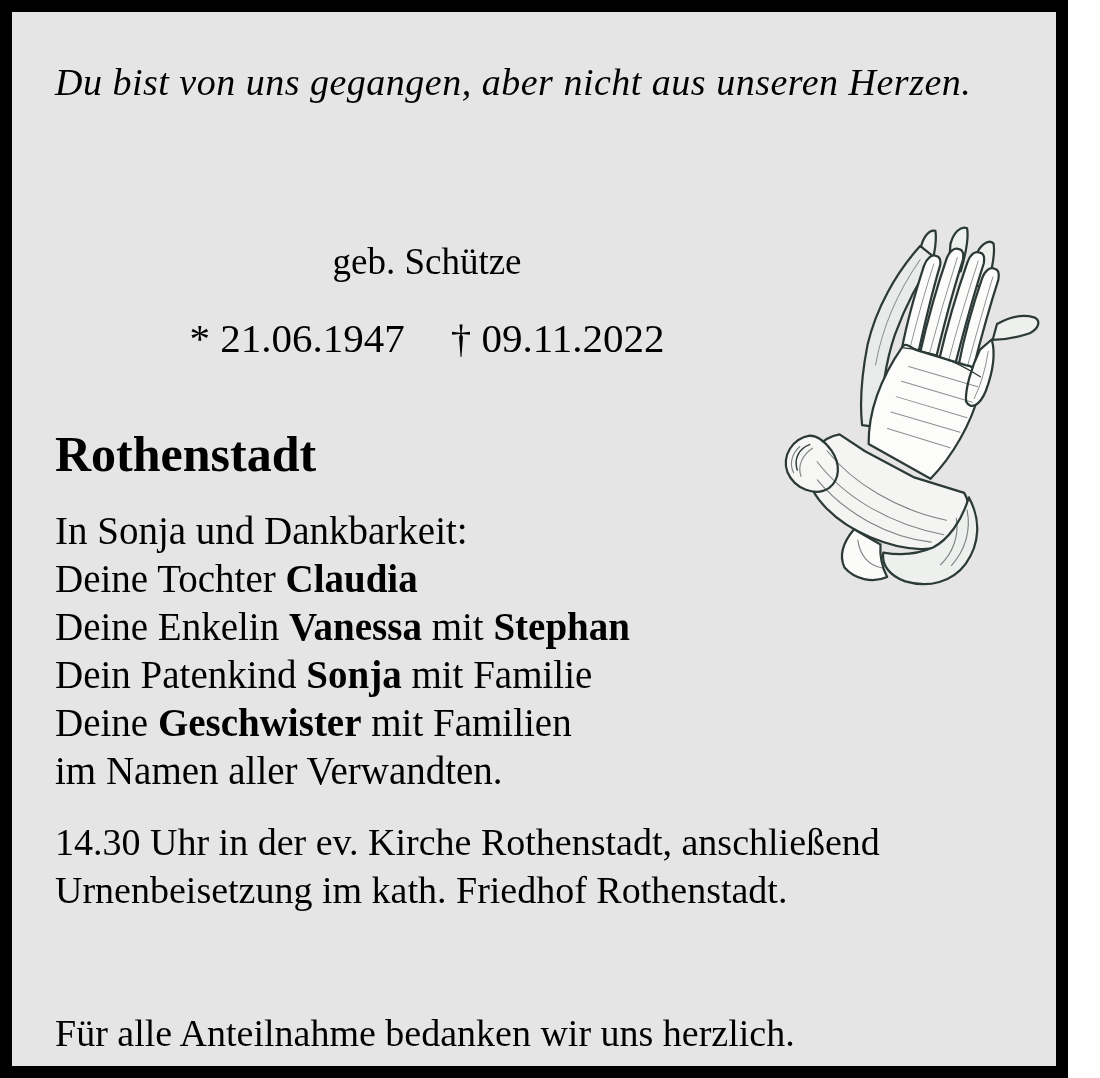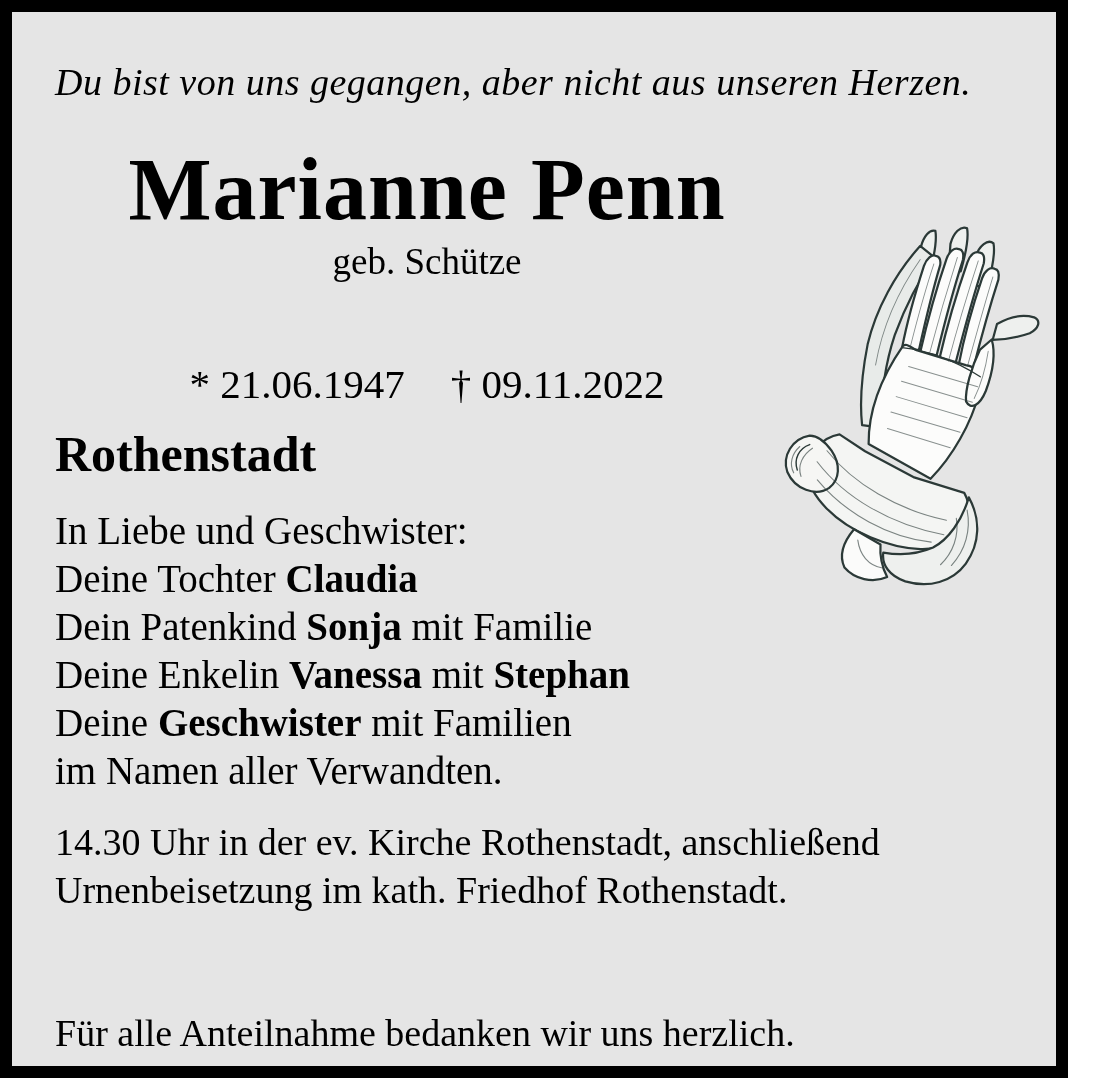--- a/index.html
+++ b/index.html
@@ -48,21 +48,21 @@
     line-height: 46px;
   }
   .dates {
     top: 300px;
     font-size: 41px;
     line-height: 52px;
     display: flex;
     justify-content: center;
     gap: 46px;
   }
-  .date-part { white-space: nowrap; margin-top: 46px; }
+  .date-part { white-space: nowrap; }
   .place-line {
     position: absolute;
     left: 43px;
     top: 418px;
     font-size: 50px;
     line-height: 48px;
     font-weight: bold;
   }
   .family-block {
     position: absolute;
@@ -99,36 +99,35 @@
   }
   .artwork svg { width: 100%; height: 100%; }
 </style>
 </head>
 <body>
 
 <div class="page">
 
   <div class="epigraph">Du bist von uns gegangen, aber nicht aus unseren Herzen.</div>
 
-  <div class="center-col deceased-name">Marianne Penn</div>
 
   <div class="center-col maiden-name">geb. Schütze</div>
 
   <div class="center-col dates">
     <span class="date-part"><span>*</span> <span>21.06.1947</span></span>
     <span class="date-part"><span>†</span> <span>09.11.2022</span></span>
   </div>
 
   <div class="place-line">Rothenstadt</div>
 
   <div class="family-block">
-    <div>In Liebe und Geschwister:</div>
+    <div>In Sonja und Dankbarkeit:</div>
     <div><span>Deine Tochter </span><span class="b">Claudia</span></div>
+    <div><span>Deine Enkelin </span><span class="b">Vanessa</span><span> mit </span><span class="b">Stephan</span></div>
     <div><span>Dein Patenkind </span><span class="b">Sonja</span><span> mit Familie</span></div>
-    <div><span>Deine Enkelin </span><span class="b">Vanessa</span><span> mit </span><span class="b">Stephan</span></div>
     <div><span>Deine </span><span class="b">Geschwister</span><span> mit Familien</span></div>
     <div>im Namen aller Verwandten.</div>
   </div>
 
   <div class="service-block">
     <div>14.30 Uhr in der ev. Kirche Rothenstadt, anschließend</div>
     <div>Urnenbeisetzung im kath. Friedhof Rothenstadt.</div>
   </div>
 
   <div class="thanks-line">Für alle Anteilnahme bedanken wir uns herzlich.</div>

